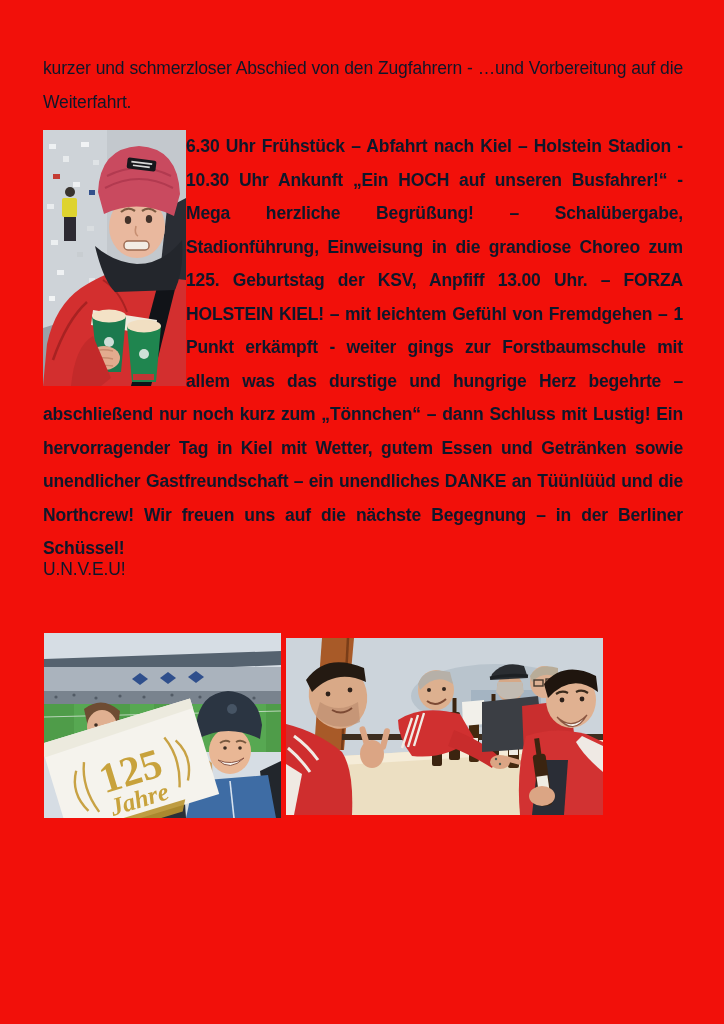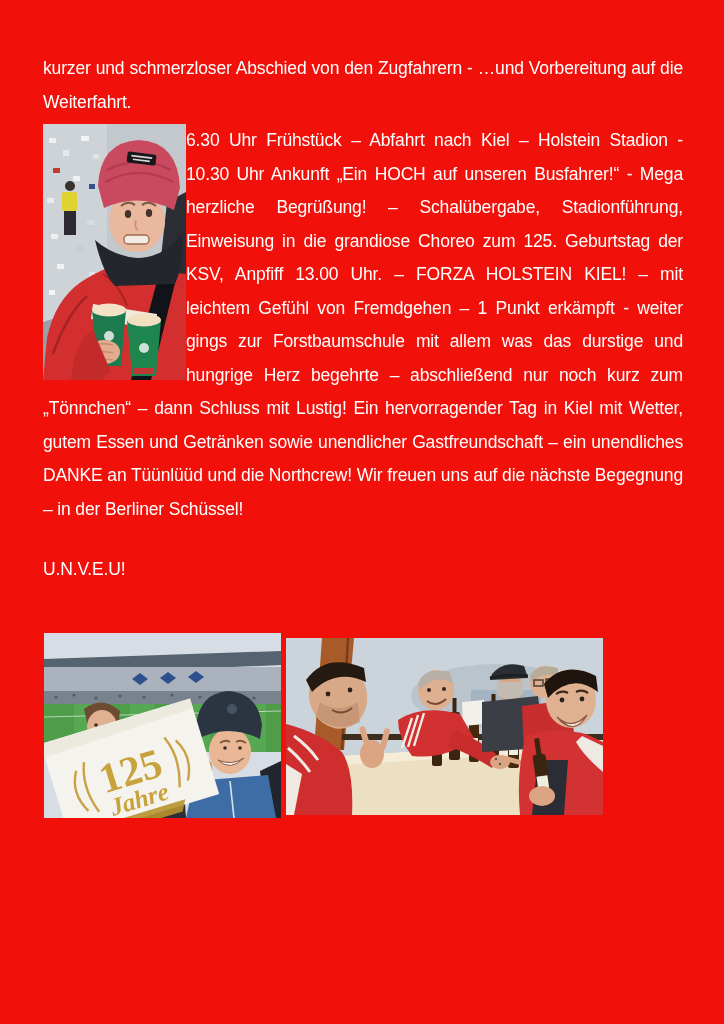--- a/index.html
+++ b/index.html
@@ -1,23 +1,23 @@
 <!DOCTYPE html>
 <html><head>
 <meta charset="utf-8">
 <style>
   html,body{margin:0;padding:0;}
   body{width:724px;height:1024px;background:#f2100a;overflow:hidden;}
   .page{position:relative;width:652px;height:1024px;
-        font-family:"Liberation Sans",sans-serif;color:#ffffff;}
+        font-family:"Liberation Sans",sans-serif;color:#0f172a;}
   .para{position:absolute;left:43px;width:640px;margin:0;
         font-size:17.5px;line-height:33.5px;letter-spacing:-0.15px;
         text-align:justify;hyphens:none;}
   .p-intro{top:52px;}
-  .p-main{top:124px;}
+  .p-main{top:130px;font-weight:bold;}
   .p-outro{top:544px;text-align:left;margin-top:9px;}
   figure.photo{margin:0;padding:0;overflow:hidden;}
   figure.photo svg{display:block;width:100%;height:100%;}
   .photo-concourse{float:left;width:143px;height:256px;margin:7px 13px 6px 0;}
   .photo-stadium{position:absolute;left:44px;top:633px;width:237px;height:185px;}
   .photo-table{position:absolute;left:286px;top:638px;width:317px;height:177px;}
   .flag-num{font-family:"Liberation Serif",serif;font-weight:bold;}
   .flag-word{font-family:"Liberation Serif",serif;font-weight:bold;font-style:italic;}
 </style>
 </head>

